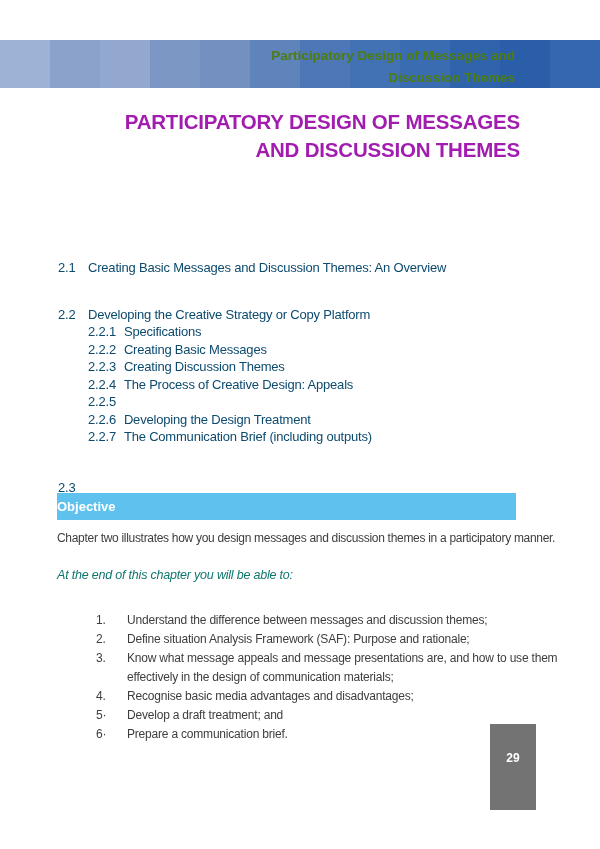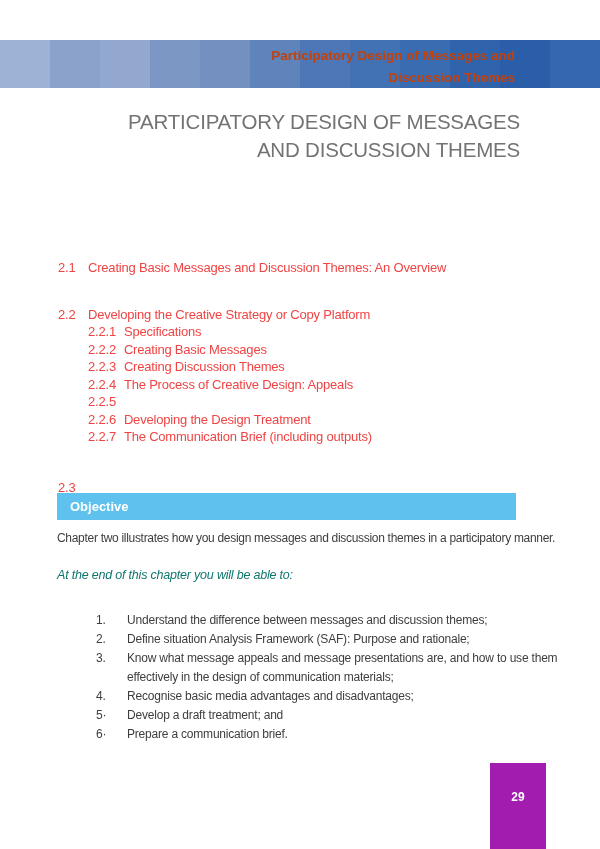--- a/index.html
+++ b/index.html
@@ -23,64 +23,64 @@
   .band .blk:nth-child(10){background:#2f64ad;}
   .band .blk:nth-child(11){background:#2a5ea9;}
   .band .blk:nth-child(12){background:#3467af;}
 
   .chapter-big {
     position:absolute; left:154px; top:45px; color:#ffffff;
     font-size:25px; font-weight:bold; letter-spacing:-0.3px;
   }
   .chapter-sub {
     position:absolute; top:45px; right:85px; width:260px; text-align:right;
-    color:#c2410c; font-size:13.5px; line-height:22px; font-weight:bold;
+    color:#4d7c0f; font-size:13.5px; line-height:22px; font-weight:bold;
   }
   .chapter-sub span { display:block; }
 
   
   .page-title {
     position:absolute; top:108px; right:80px; text-align:right;
-    color:#737373; font-size:20.5px; font-weight:normal; line-height:28px;
+    color:#a21caf; font-size:20.5px; font-weight:bold; line-height:28px;
     letter-spacing:-0.2px;
   }
   .page-title span { display:block; }
 
   
-  .toc { position:absolute; left:58px; top:259px; width:480px; font-size:13px; color:#ef4444; letter-spacing:-0.2px; }
+  .toc { position:absolute; left:58px; top:259px; width:480px; font-size:13px; color:#0c4a6e; letter-spacing:-0.2px; }
   .toc-row { display:flex; line-height:17.5px; white-space:nowrap; }
   .toc-row.lvl0 .toc-num { width:30px; flex:none; }
   .toc-row.lvl1 { margin-left:30px; }
   .toc-row.lvl1 .toc-num { margin-right:8px; }
   .toc-row.gap-lg { margin-top:29px; }
   .toc-row.gap-md { margin-top:33px;justify-content:space-between; }
 
   
   .objective-band {
     position:absolute; left:57px; top:493px; width:459px; height:27px;
     background:#5fc2ee; color:#ffffff; font-weight:bold; font-size:13px;
-    line-height:27px; padding-left:13px; box-sizing:border-box;
+    line-height:27px; box-sizing:border-box;
   }
   .obj-paragraph {
     position:absolute; left:57px; top:531px; font-size:12px; color:#3d3d3d;
     letter-spacing:-0.3px; white-space:nowrap;
   }
   .intro {
     position:absolute; left:57px; top:568px; font-style:italic;
     font-size:12.5px; color:#0f766e; letter-spacing:-0.2px; white-space:nowrap;
   }
 
   
   .obj-list { position:absolute; left:96px; top:611px; font-size:12px; color:#3d3d3d; letter-spacing:-0.2px; }
   .obj-item { display:flex; }
   .obj-marker { width:31px; flex:none; line-height:19px; }
   .obj-text .ln { display:block; line-height:19px; white-space:nowrap; }
 
   
-  .page-num-block { position:absolute; left:490px; top:763px; width:56px; height:86px; background:#a21caf; }
+  .page-num-block { position:absolute; left:490px; top:724px; width:46px; height:86px; background:#737373; }
   .page-num { color:#ffffff; font-weight:bold; font-size:12px; text-align:center; margin-top:27px; }
 </style>
 </head>
 <body>
 
 <div class="page">
 
   <div class="band">
     <div class="blk"></div>
     <div class="blk"></div>

